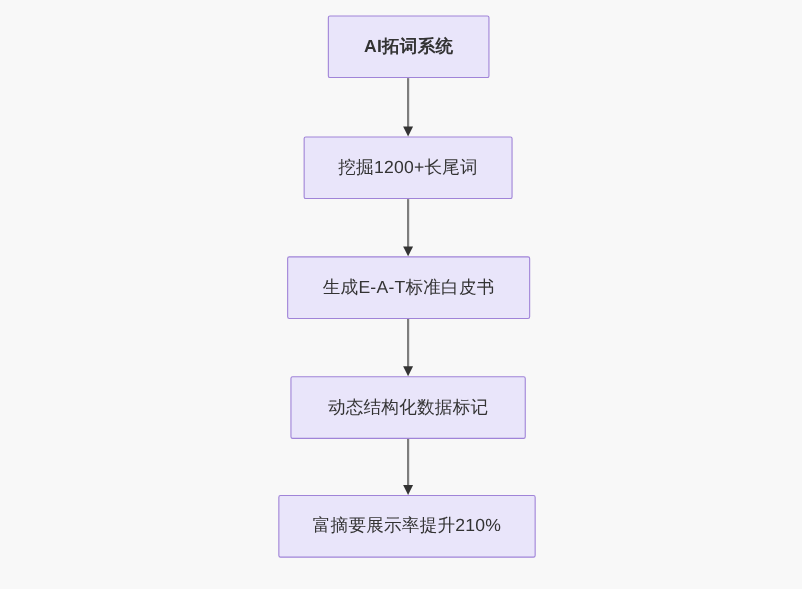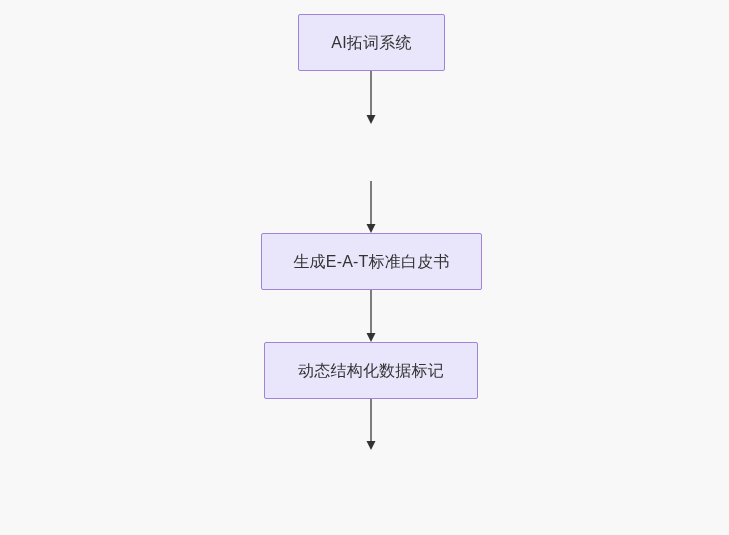--- a/index.html
+++ b/index.html
@@ -58,33 +58,39 @@
   }
   .edge-head {
     fill: #333333;
   }
 </style>
 </head>
 <body>
 
 <div id="flowchart-canvas">
 
-  <div class="node" style="left: 298px; top: 14px; width: 147px; height: 57px; background: rgb(233, 229, 250); border-color: rgb(160, 132, 216); color: rgb(51, 51, 51);">
+  <div class="node" style="left: 298px; top: 14px; width: 147px; height: 57px; background: rgb(233, 229, 250); border-color: rgb(160, 132, 216); color: rgb(51, 51, 51); font-weight: bold;">
     <span class="node-label">AI拓词系统</span>
   </div>
 
+  <div class="node" style="left: 276px; top: 124px; width: 190px; height: 57px; background: rgb(233, 229, 250); border-color: rgb(160, 132, 216); color: rgb(51, 51, 51);">
+    <span class="node-label">挖掘1200+长尾词</span>
+  </div>
 
   <div class="node" style="left: 264px; top: 342px; width: 214px; height: 57px; background: rgb(233, 229, 250); border-color: rgb(160, 132, 216); color: rgb(51, 51, 51);">
     <span class="node-label">动态结构化数据标记</span>
   </div>
 
   <div class="node" style="left: 261px; top: 233px; width: 221px; height: 57px; background: rgb(233, 229, 250); border-color: rgb(160, 132, 216); color: rgb(51, 51, 51);">
     <span class="node-label">生成E-A-T标准白皮书</span>
   </div>
 
+  <div class="node" style="left: 253px; top: 450px; width: 234px; height: 57px; background: rgb(233, 229, 250); border-color: rgb(160, 132, 216); color: rgb(51, 51, 51);">
+    <span class="node-label">富摘要展示率提升210%</span>
+  </div>
 
   <div class="connector" style="left: 361px; top: 71px;">
       <svg width="20" height="53">
         <line x1="10" y1="0" x2="10" y2="45" class="edge-line" stroke="#7d7d7d"></line>
         <polygon points="5.5,44 14.5,44 10,53" class="edge-head" fill="#333333"></polygon>
       </svg>
     </div>
   <div class="connector" style="left: 361px; top: 181px;">
       <svg width="20" height="52">
         <line x1="10" y1="0" x2="10" y2="44" class="edge-line" stroke="#7d7d7d"></line>

